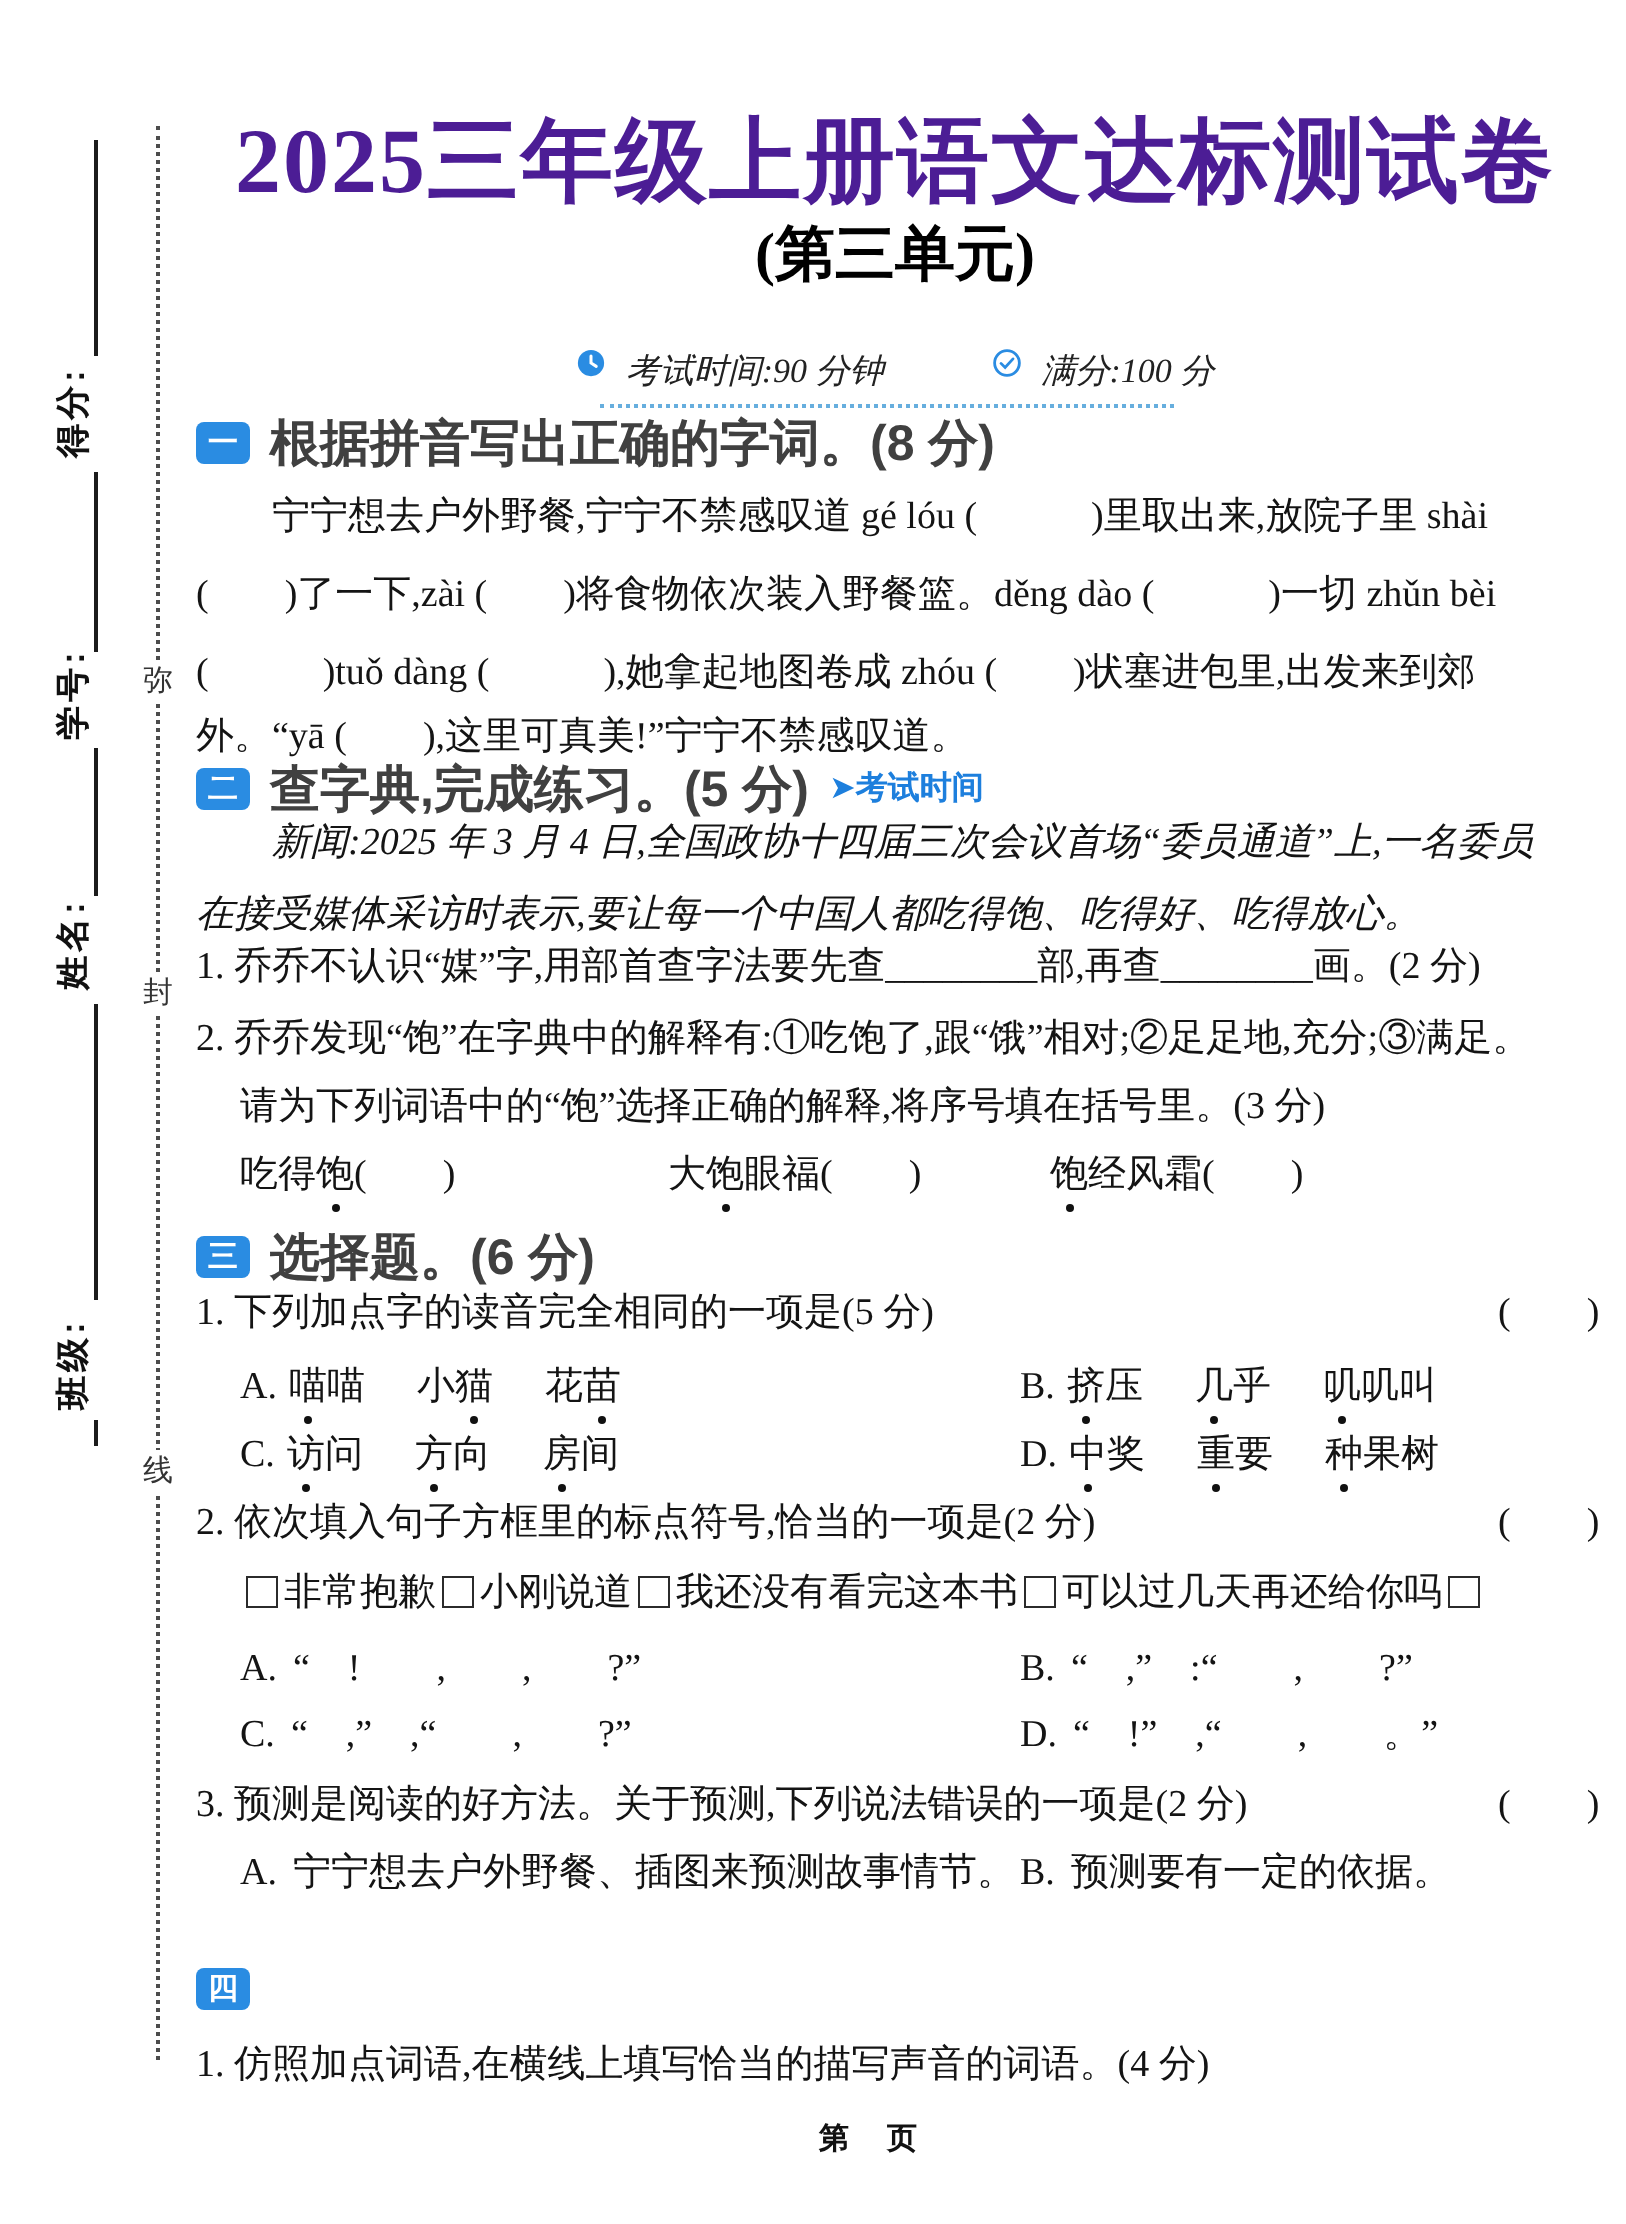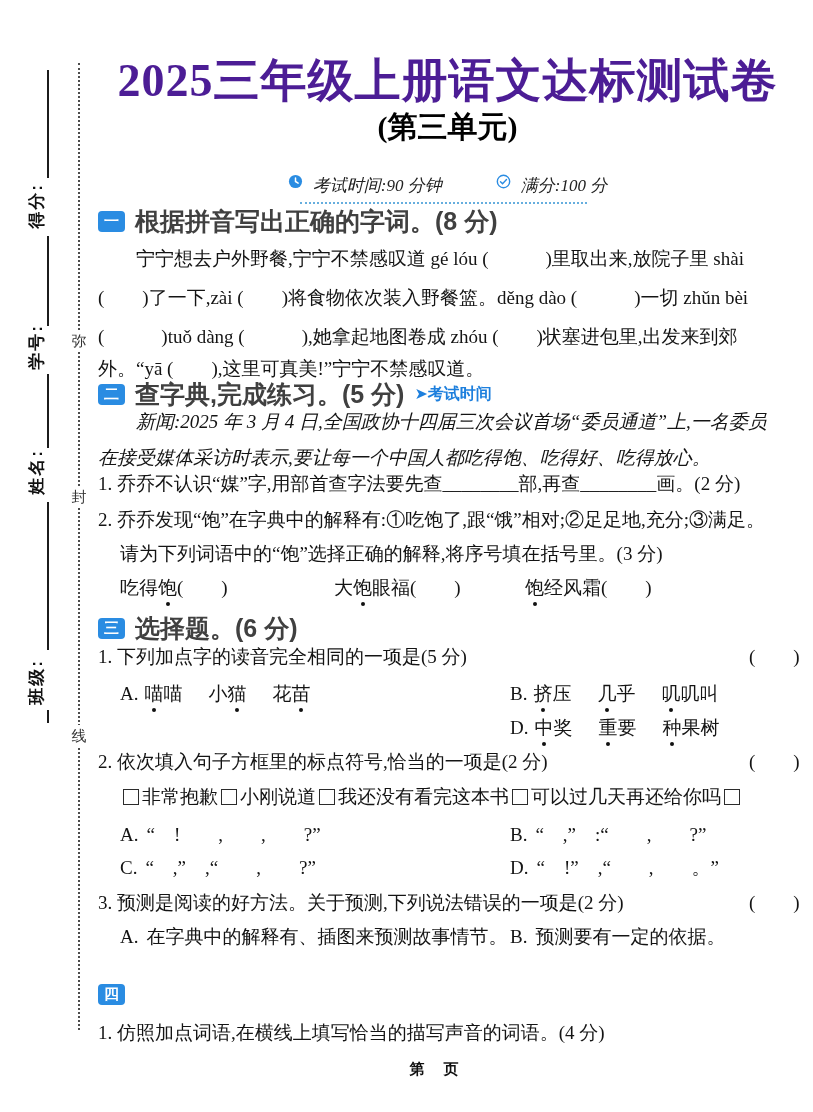--- a/index.html
+++ b/index.html
@@ -170,20 +170,23 @@
   </div>
   <div class="row" style="top:682px;height:28px;">
     <span class="wslot" style="left:22px;">
       <span class="word" style="margin-right:6px;">A.</span><span class="word"><span class="zdot">喵</span><span>喵</span></span><span class="word"><span>小</span><span class="zdot">猫</span></span><span class="word"><span>花</span><span class="zdot">苗</span></span>
     </span>
     <span class="wslot" style="left:412px;">
       <span class="word" style="margin-right:6px;">B.</span><span class="word"><span class="zdot">挤</span><span>压</span></span><span class="word"><span class="zdot">几</span><span>乎</span></span><span class="word"><span class="zdot">叽</span><span>叽叫</span></span>
     </span>
   </div>
   <div class="row" style="top:716px;height:28px;">
+    <span class="wslot" style="left:22px;">
+      <span class="word" style="margin-right:6px;">C.</span><span class="word"><span class="zdot">访</span><span>问</span></span><span class="word"><span class="zdot">方</span><span>向</span></span><span class="word"><span class="zdot">房</span><span>间</span></span>
+    </span>
     <span class="wslot" style="left:412px;">
       <span class="word" style="margin-right:6px;">D.</span><span class="word"><span class="zdot">中</span><span>奖</span></span><span class="word"><span class="zdot">重</span><span>要</span></span><span class="word"><span class="zdot">种</span><span>果树</span></span>
     </span>
   </div>
 
   <div class="row" style="top:750px;">
     <span>2.</span>
     <span>依次填入句子方框里的标点符号,恰当的一项是(2 分)</span>
     <span class="ans">(　　)</span>
   </div>
@@ -207,21 +210,21 @@
     </span>
   </div>
 
   <div class="row" style="top:891px;">
     <span>3.</span>
     <span>预测是阅读的好方法。关于预测,下列说法错误的一项是(2 分)</span>
     <span class="ans">(　　)</span>
   </div>
   <div class="row" style="top:925px;height:26px;">
     <span class="wslot" style="left:22px;">
-      <span style="margin-right:8px;">A.</span><span>在字典中的解释有、插图来预测故事情节。</span>
+      <span style="margin-right:8px;">A.</span><span>宁宁想去户外野餐、插图来预测故事情节。</span>
     </span>
     <span class="wslot" style="left:412px;">
       <span style="margin-right:8px;">B.</span><span>预测要有一定的依据。</span>
     </span>
   </div>
 
   <div class="sec" style="top:984px;">
     <span class="secno">四</span>
   </div>
   <div class="row" style="top:1021px;">

